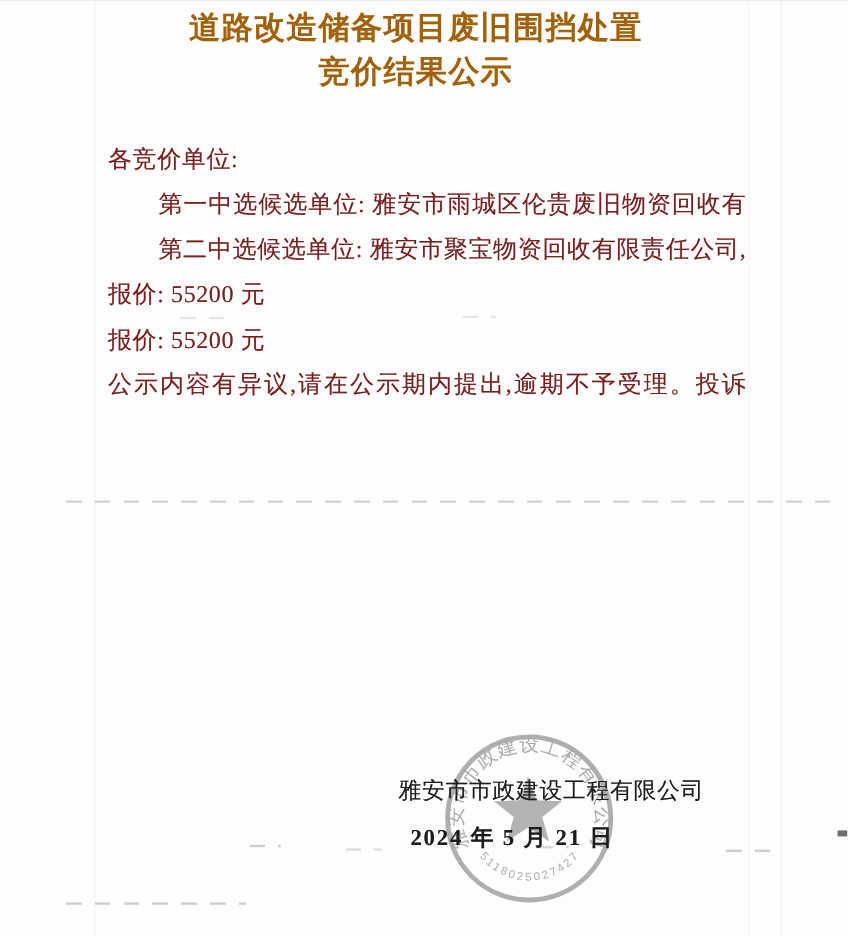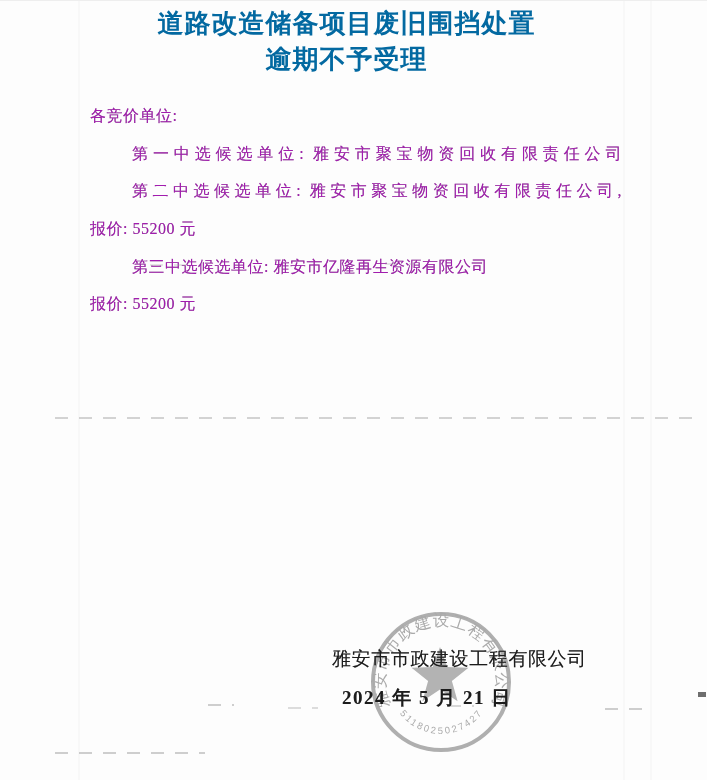--- a/index.html
+++ b/index.html
@@ -20,28 +20,28 @@
   .streak.s1 { left: 623px; }
   .streak.s2 { left: 650px; }
   .streak.s3 { left: 78px; }
 
   .title-block {
     position: absolute; top: 4px; left: 0; right: 14px;
     text-align: center;
     font-family: "Liberation Sans", sans-serif;
     font-weight: bold;
     font-size: 26px; line-height: 36px;
-    color: #0369a1;
+    color: #a16207;
     letter-spacing: 1px;
   }
   .body-block {
-    position: absolute; left: 90px; top: 96px; width: 532px;
-    font-size: 16px;
+    position: absolute; left: 90px; top: 114px; width: 532px;
+    font-size: 20px;
     letter-spacing: 0.5px;
-    color: #a21caf;
+    color: #7f1d1d;
     text-shadow: 0 0 0.4px rgba(20,20,20,0.4);
   }
   .line {
     height: 37.7px; line-height: 37.7px;
     white-space: nowrap;
   }
   .line.full {
     white-space: normal;
     text-align: justify;
     text-align-last: justify;
@@ -91,30 +91,30 @@
 <body>
 
 <div class="page">
 
   <div class="streak s1"></div>
   <div class="streak s2"></div>
   <div class="streak s3"></div>
 
   <div class="title-block">
     <div>道路改造储备项目废旧围挡处置</div>
-    <div>逾期不予受理</div>
+    <div>竞价结果公示</div>
   </div>
 
   <div class="body-block">
     <div class="line">各竞价单位:</div>
-    <div class="line indent full">第一中选候选单位: 雅安市聚宝物资回收有限责任公司</div>
+    <div class="line indent full">第一中选候选单位: 雅安市雨城区伦贵废旧物资回收有</div>
     <div class="line indent full">第二中选候选单位: 雅安市聚宝物资回收有限责任公司,</div>
     <div class="line">报价: 55200 元</div>
-    <div class="line indent">第三中选候选单位: 雅安市亿隆再生资源有限公司</div>
     <div class="line">报价: 55200 元</div>
+    <div class="line full">公示内容有异议,请在公示期内提出,逾期不予受理。投诉</div>
   </div>
 
   <div class="signature">雅安市市政建设工程有限公司</div>
   <div class="sig-date">2024 年 5 月 21 日</div>
 
   <svg class="seal" viewBox="0 0 146 146" xmlns="http://www.w3.org/2000/svg">
     <circle cx="73" cy="73" r="68" fill="none" stroke="#9e9e9e" stroke-width="4"></circle>
     <polygon points="72,38 79.3,57.9 100.5,58.7 83.9,71.9 89.6,92.3 72,80.5 54.4,92.3 60.1,71.9 43.5,58.7 64.7,57.9" fill="#a3a3a3"></polygon>
     <defs>
       <path id="sealTopArc" d="M 22.3,96.7 A 56,56 0 1,1 123.7,96.7" fill="none"></path>

